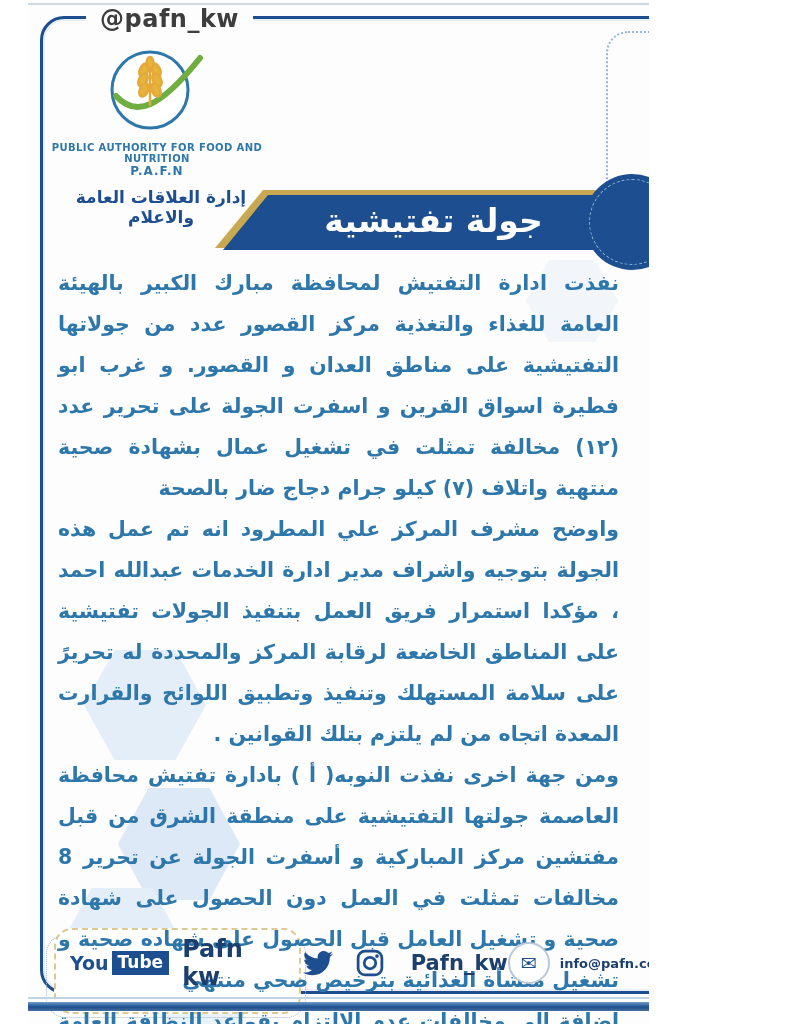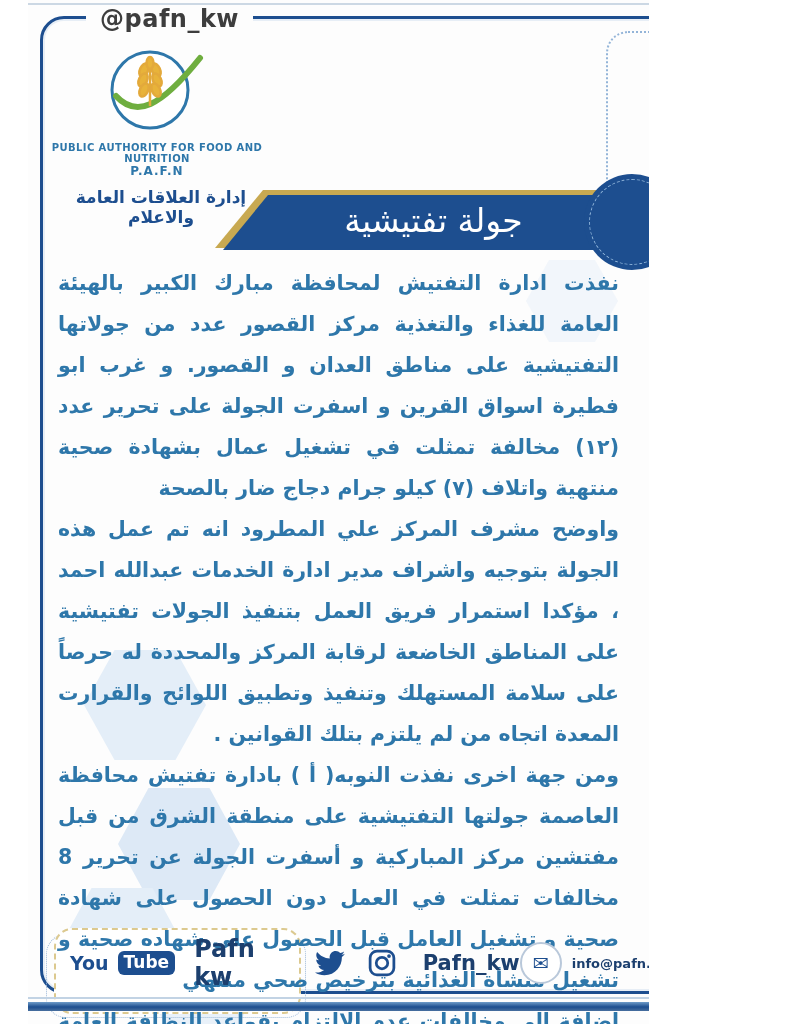--- a/index.html
+++ b/index.html
@@ -40,31 +40,31 @@
   .emblem{position:absolute;left:612px;top:48px;z-index:2;}
   
   .banner-gold{position:absolute;left:187px;top:190px;width:400px;height:58px;background:#c8a951;
                clip-path:polygon(48px 0,100% 0,100% 100%,0 100%);z-index:2;}
   .banner-navy{position:absolute;left:195px;top:195px;width:400px;height:55px;background:#1d4e8f;
                clip-path:polygon(45px 0,100% 0,100% 100%,0 100%);z-index:2;}
   .banner-circle{position:absolute;left:556px;top:174px;width:96px;height:96px;border-radius:50%;
                  background:#1d4e8f;z-index:2;}
   .banner-circle::after{content:"";position:absolute;inset:5px;border:1.5px dashed #8fb4d9;border-radius:50%;}
   .banner-title{position:absolute;left:238px;top:201px;width:335px;text-align:center;color:#fff;
-                font-weight:normal;font-size:33px;z-index:3;direction:rtl;}
+                font-weight:bold;font-size:33px;z-index:3;direction:rtl;}
   
   .article{position:absolute;left:30px;right:30px;top:263px;z-index:2;direction:rtl;
            text-align:justify;color:#2e77aa;font-weight:bold;font-size:20.5px;line-height:41px;}
   .article p{margin:0;}
   
   .footer{position:absolute;left:42px;right:34px;top:938px;height:50px;z-index:4;
           display:flex;align-items:center;}
-  .yt-group{display:flex;align-items:center;gap:9px;}
+  .yt-group{display:flex;align-items:center;gap:3px;}
   .yt-you{color:#1d4e8f;font-weight:bold;font-size:19px;}
-  .yt-tube{background:#1d4e8f;color:#fff;font-weight:bold;font-size:17px;border-radius:6px;
+  .yt-tube{background:#1d4e8f;color:#fff;font-weight:bold;font-size:17px;border-radius:0;
            padding:1px 6px 3px 6px;}
   .yt-label{color:#1c3f6e;font-weight:bold;font-size:24px;margin-left:10px;}
   .social-group{display:flex;align-items:center;gap:20px;margin-left:58px;}
   .social-handle{color:#1c3f6e;font-weight:bold;font-size:21px;margin-left:6px;}
   .mail-group{display:flex;align-items:center;gap:10px;margin-left:auto;}
   .mail-circle{width:38px;height:38px;border-radius:50%;border:2px solid #b9c8da;background:#fff;
                display:flex;align-items:center;justify-content:center;color:#1d4e8f;font-size:19px;}
   .mail-label{color:#1c3f6e;font-weight:bold;font-size:13px;}
 </style>
 </head>
@@ -140,21 +140,21 @@
     </g>
   </svg>
 
   <div class="banner-gold"></div>
   <div class="banner-navy"></div>
   <div class="banner-circle"></div>
   <div class="banner-title">جولة تفتيشية</div>
 
   <div class="article">
     <p>نفذت ادارة التفتيش لمحافظة مبارك الكبير بالهيئة العامة للغذاء والتغذية مركز القصور عدد من جولاتها التفتيشية على مناطق العدان و  القصور. و غرب ابو فطيرة اسواق القرين و اسفرت الجولة على تحرير عدد (١٢) مخالفة تمثلت في تشغيل عمال بشهادة صحية منتهية واتلاف (٧) كيلو جرام دجاج ضار بالصحة</p>
-    <p>واوضح مشرف المركز  علي المطرود انه تم عمل هذه الجولة بتوجيه واشراف مدير ادارة الخدمات عبدالله احمد ، مؤكدا استمرار فريق العمل بتنفيذ الجولات تفتيشية على المناطق الخاضعة لرقابة المركز والمحددة له حرصاً على سلامة المستهلك وتنفيذ وتطبيق اللوائح  والقرارت المعدة اتجاه من لم يلتزم بتلك القوانين .</p>
+    <p>واوضح مشرف المركز  علي المطرود انه تم عمل هذه الجولة بتوجيه واشراف مدير ادارة الخدمات عبدالله احمد ، مؤكدا استمرار فريق العمل بتنفيذ الجولات تفتيشية على المناطق الخاضعة لرقابة المركز والمحددة له تحريرً على سلامة المستهلك وتنفيذ وتطبيق اللوائح  والقرارت المعدة اتجاه من لم يلتزم بتلك القوانين .</p>
     <p>ومن جهة اخرى نفذت النوبه( أ ) بادارة تفتيش محافظة العاصمة جولتها التفتيشية على منطقة الشرق من قبل مفتشين مركز المباركية و أسفرت الجولة عن تحرير 8 مخالفات تمثلت في العمل دون الحصول على شهادة صحية و تشغيل العامل قبل الحصول على شهاده صحية و تشغيل منشأة الغذائية بترخيص صحي منتهي</p>
     <p>اضافة الى مخالفات عدم الالتزام بقواعد النظافة العامة و عدم الالتزام باشتراطات الصحية للمحل الى جانب اصدار 3 تعهدات .</p>
   </div>
 
   <div class="footer-deco2"></div>
   <div class="footer-deco"></div>
   <div class="hex hex6"></div>
 
   <div class="footer">
     <div class="yt-group">

